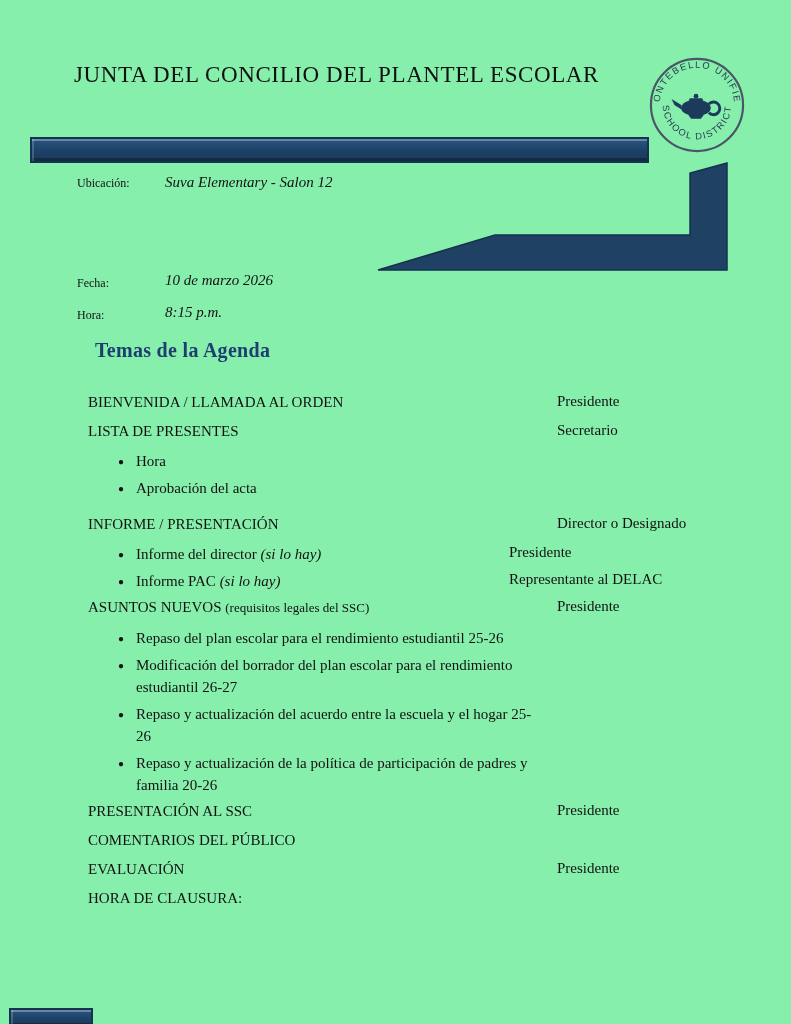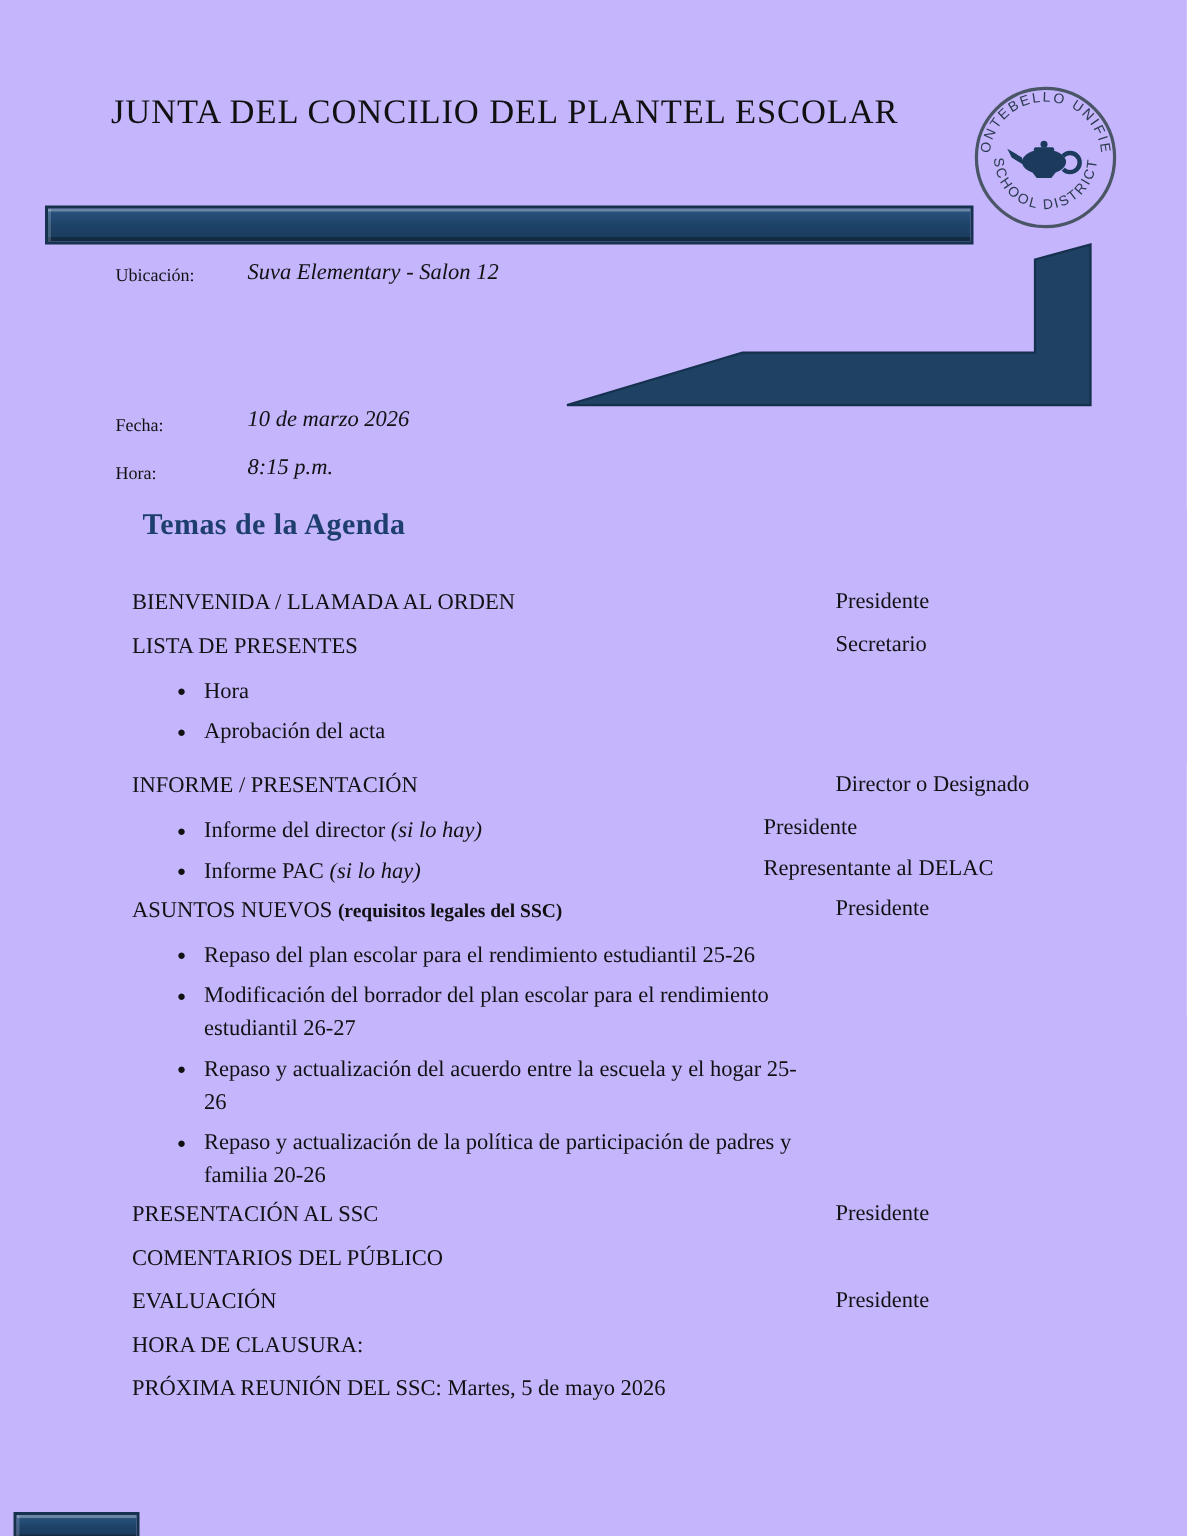--- a/index.html
+++ b/index.html
@@ -1,18 +1,18 @@
 <!DOCTYPE html>
 <html><head>
 <meta charset="utf-8">
 <style>
   html,body{margin:0;padding:0;}
   body{background:#e8e8e8;font-family:"Liberation Serif", serif;}
   .page{
-    position:relative;width:791px;height:1024px;background:#c4b5fd;
+    position:relative;width:791px;height:1024px;background:#86efac;
     margin:0 auto;overflow:hidden;
   }
   .doc-title{
     position:absolute;left:74px;top:62px;font-size:23px;letter-spacing:.6px;
     color:#111;white-space:nowrap;font-weight:400;
   }
   
   .seal{position:absolute;left:648px;top:56px;width:98px;height:98px;}
   
   .bevel-bar{
@@ -39,21 +39,21 @@
     color:#1e3f6e;letter-spacing:.3px;
   }
   .agenda{position:absolute;left:88px;top:392px;width:668px;font-size:15px;color:#111;}
   .agenda .row{position:relative;line-height:20px;margin-bottom:9px;}
   .agenda .row.bullet{padding-left:48px;line-height:22px;margin-bottom:5px;}
   .agenda .row.bullet::before{
     content:"\25CF";position:absolute;left:30px;top:1px;font-size:10px;color:#111;
   }
   .agenda .left-text{display:inline-block;max-width:440px;vertical-align:top;}
   .agenda .row.bullet .left-text{max-width:400px;}
-  .agenda .note{font-size:13px;font-weight:bold;}
+  .agenda .note{font-size:13px;}
   .agenda .ital{font-style:italic;}
   .agenda .right-text{
     position:absolute;left:469px;top:0;width:158px;line-height:19px;
   }
   .agenda .row.bullet .right-text{left:421px;}
   .gap-lg{margin-top:15px;}
   .gap-sm{margin-top:4px;}
 </style>
 </head>
 <body>
@@ -113,18 +113,17 @@
       <div class="row bullet"><span class="left-text"><span>Informe PAC </span><span class="ital">(si lo hay)</span></span><span class="right-text">Representante al DELAC</span></div>
       <div class="row item gap-sm"><span class="left-text"><span>ASUNTOS NUEVOS </span><span class="note">(requisitos legales del SSC)</span></span><span class="right-text">Presidente</span></div>
       <div class="row bullet"><span class="left-text"><span>Repaso del plan escolar para el rendimiento estudiantil 25-26</span></span></div>
       <div class="row bullet"><span class="left-text"><span>Modificación del borrador del plan escolar para el rendimiento estudiantil 26-27</span></span></div>
       <div class="row bullet"><span class="left-text"><span>Repaso y actualización del acuerdo entre la escuela y el hogar 25-26</span></span></div>
       <div class="row bullet"><span class="left-text"><span>Repaso y actualización de la política de participación de padres y familia 20-26</span></span></div>
       <div class="row item"><span class="left-text"><span>PRESENTACIÓN AL SSC</span></span><span class="right-text">Presidente</span></div>
       <div class="row item"><span class="left-text"><span>COMENTARIOS DEL PÚBLICO</span></span></div>
       <div class="row item"><span class="left-text"><span>EVALUACIÓN</span></span><span class="right-text">Presidente</span></div>
       <div class="row item"><span class="left-text"><span>HORA DE CLAUSURA:</span></span></div>
-      <div class="row item gap-sm"><span class="left-text"><span>PRÓXIMA REUNIÓN DEL SSC: Martes, 5 de mayo 2026</span></span></div>
     </div>
 
   <div class="bevel-bar banner-bottom"></div>
 
 </div>
 
 </body></html>

